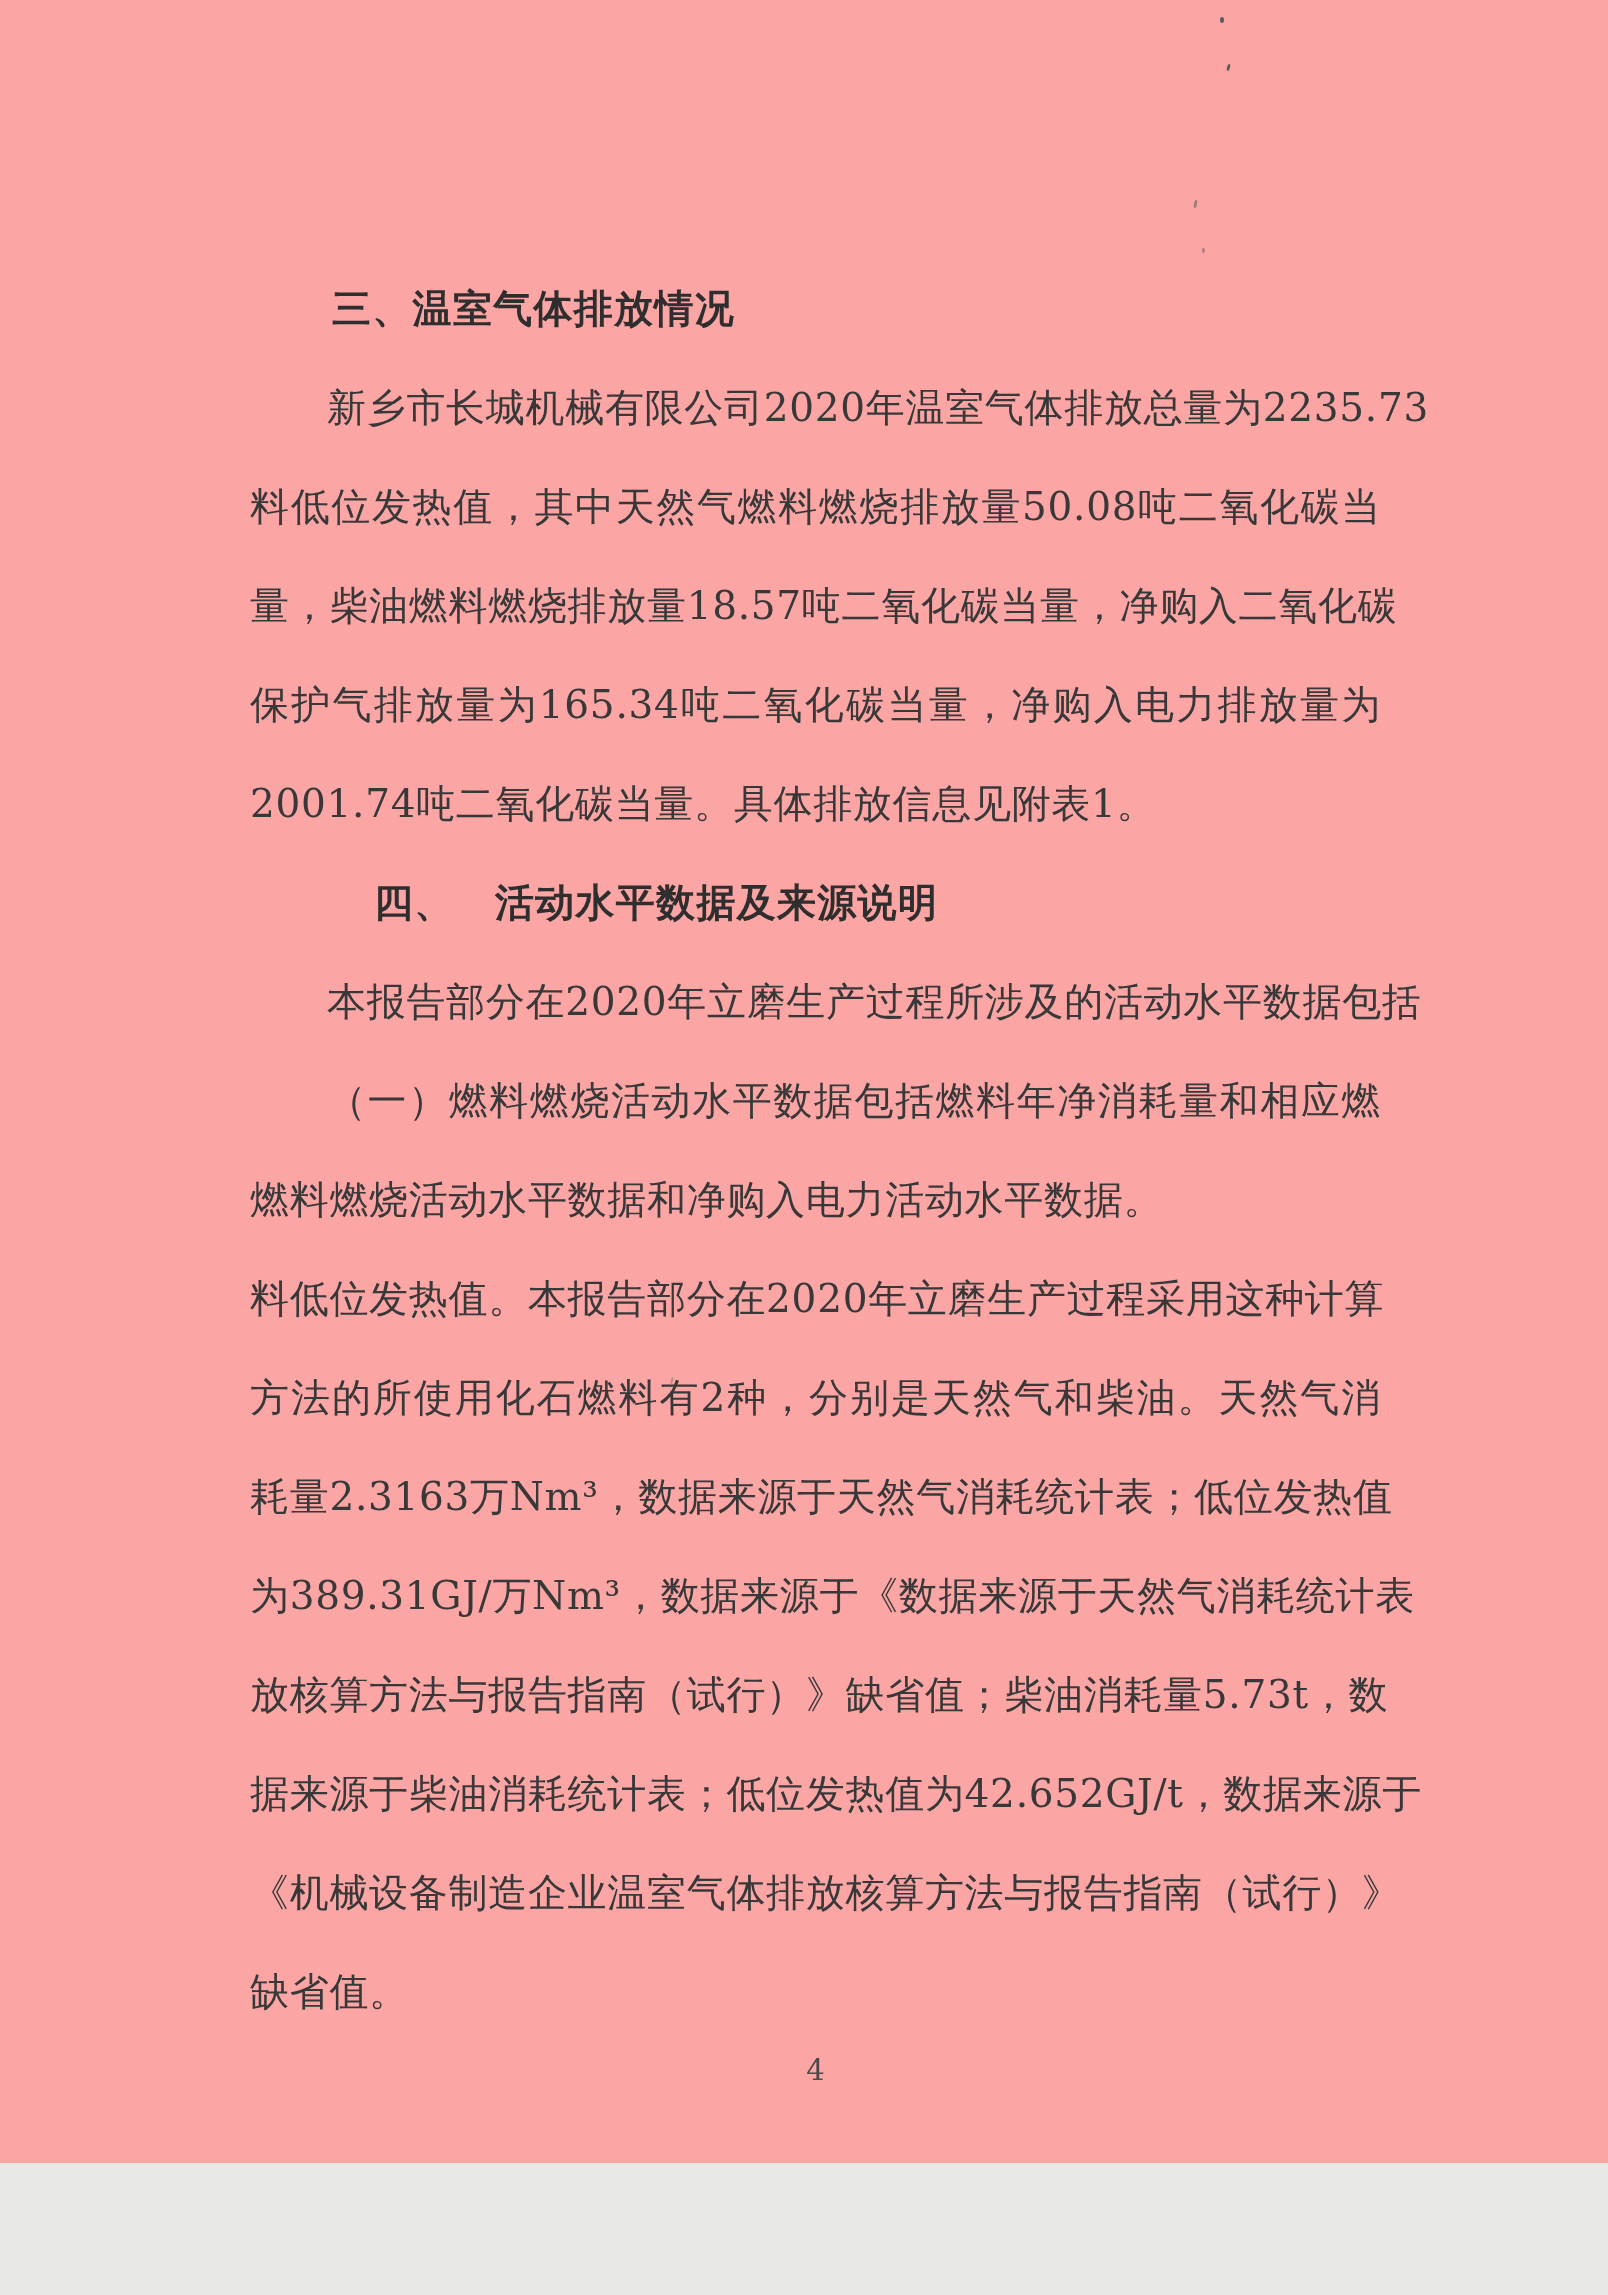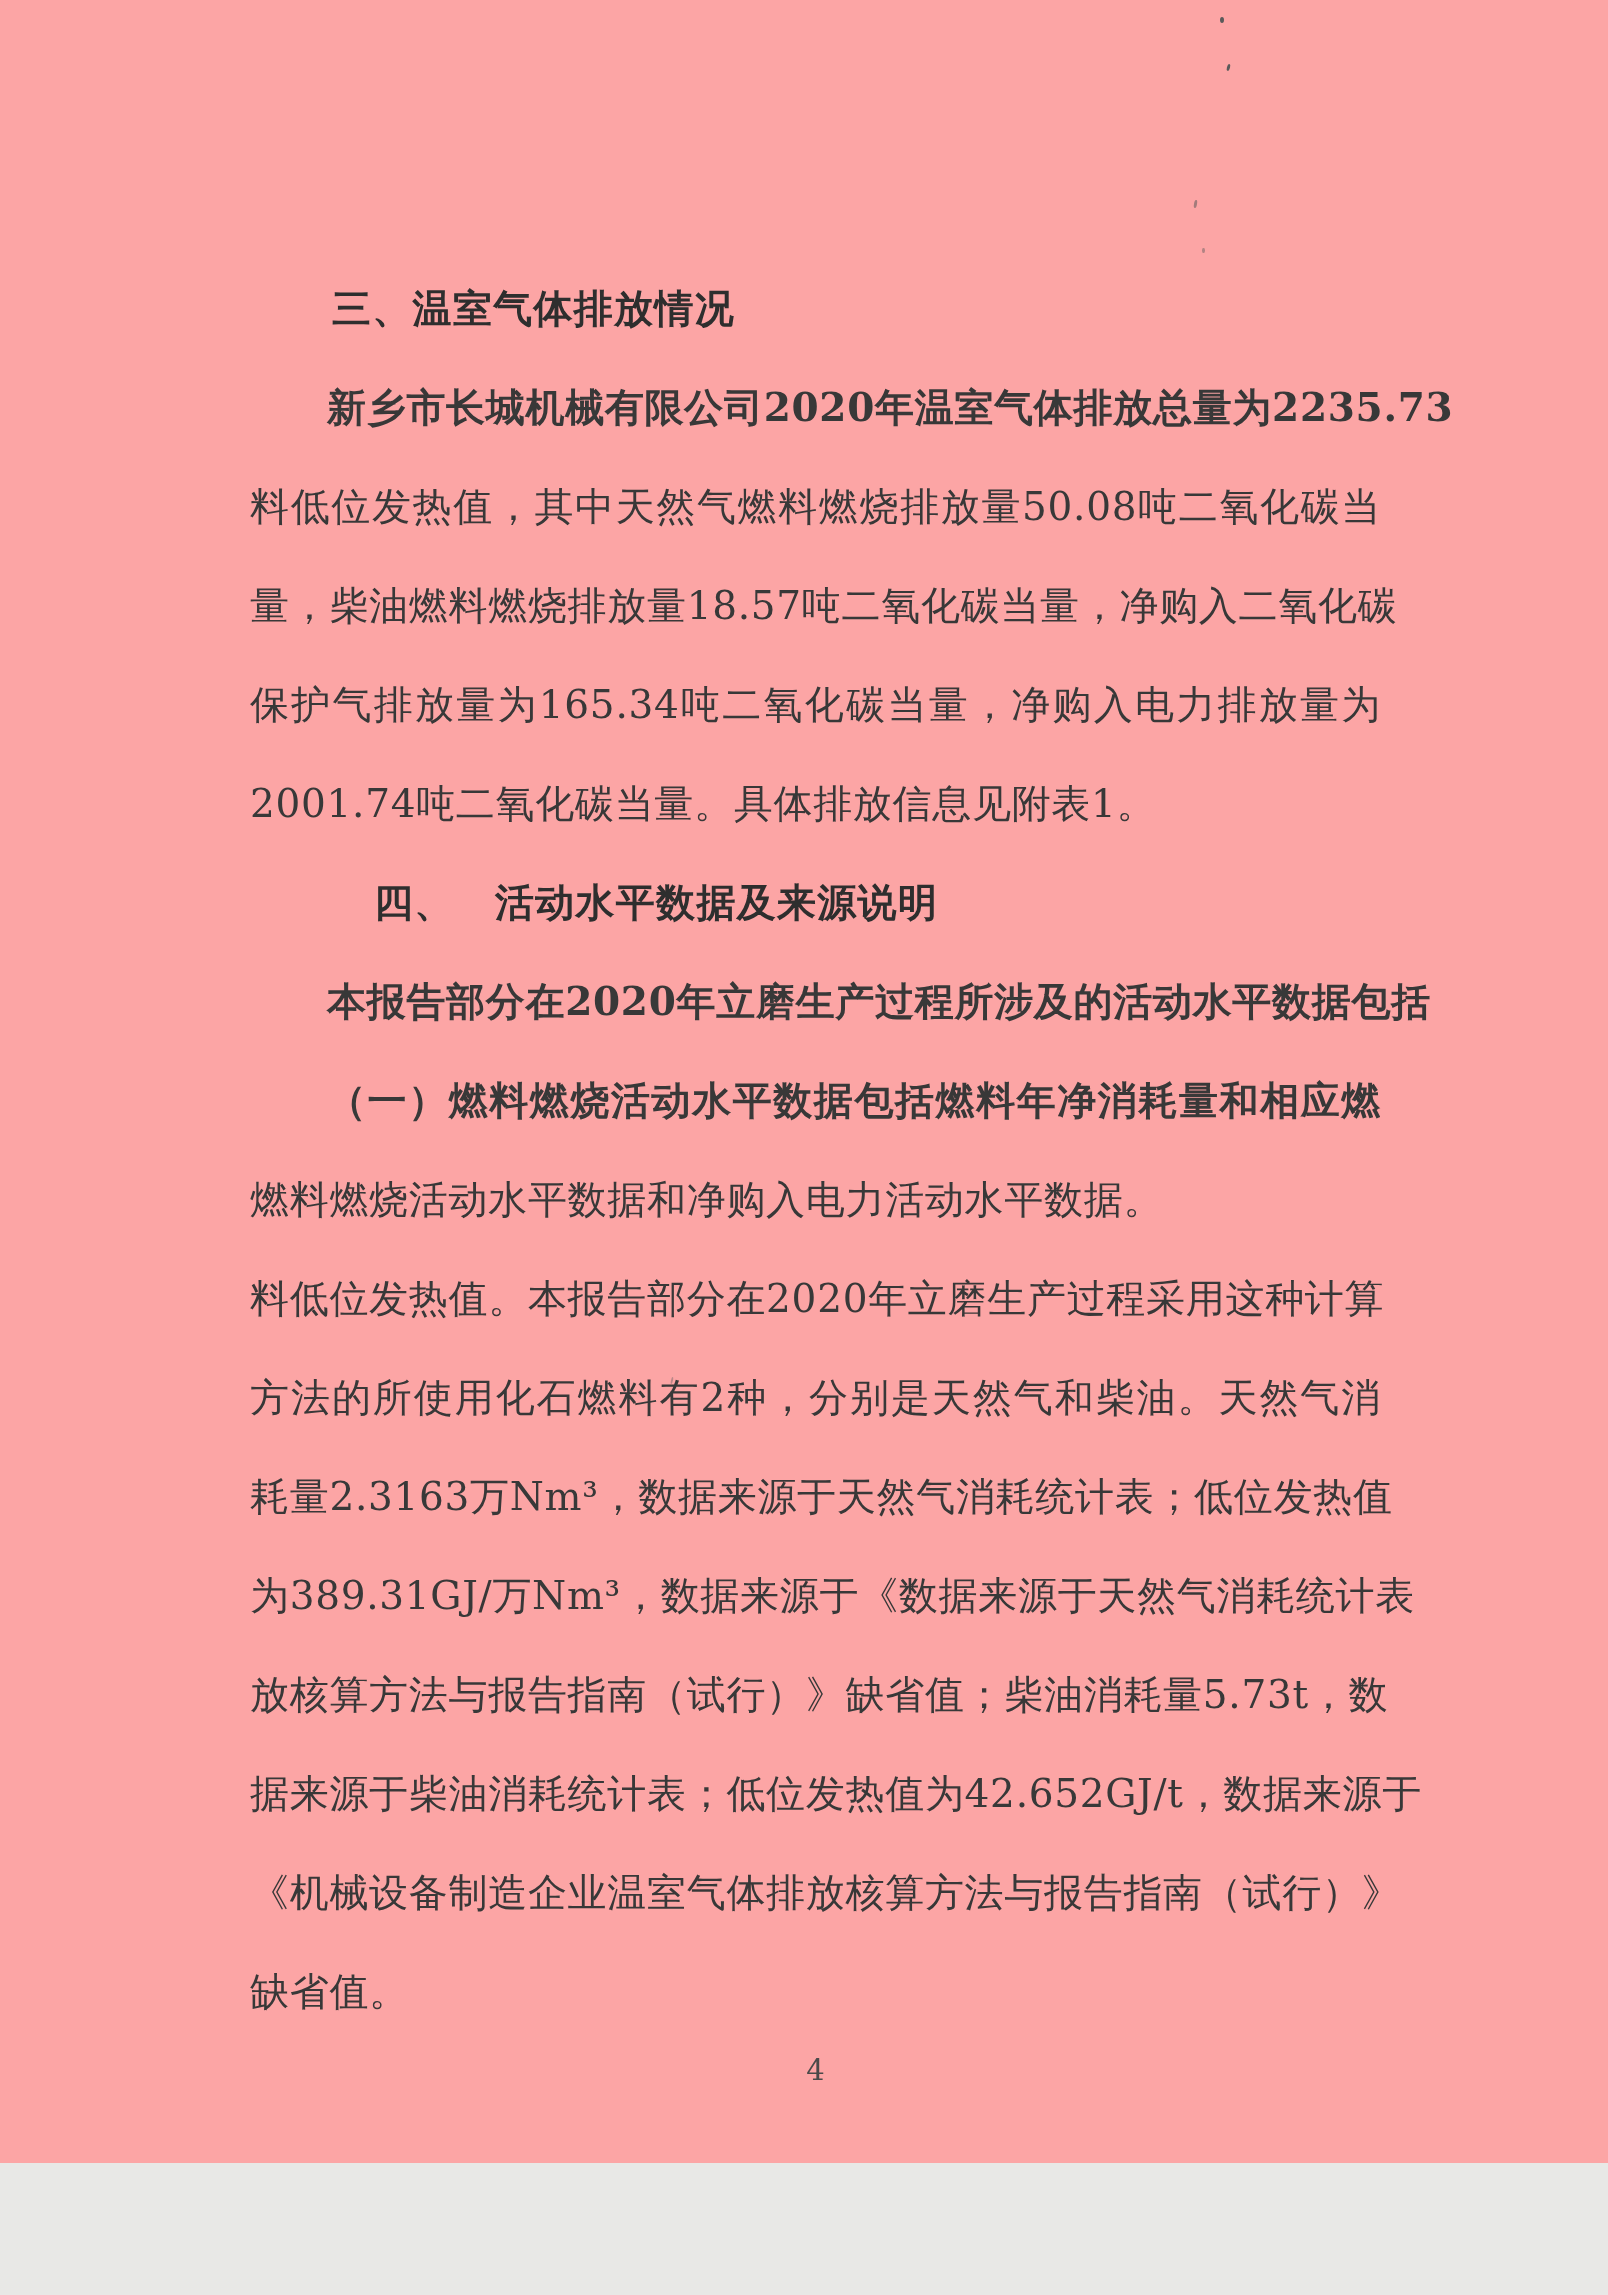--- a/index.html
+++ b/index.html
@@ -38,21 +38,21 @@
     text-align-last: left;
   }
   .heading {
     font-family: "DejaVu Sans", "Liberation Sans", sans-serif;
     font-weight: 700;
     text-align: left;
     text-align-last: left;
     letter-spacing: 1.3px;
     color: #2e2e2e;
   }
-  .indent-2em { text-indent: 77px; font-weight: bold; }
+  .indent-2em { text-indent: 77px; }
   .indent-h1 { text-indent: 82px; }
   .indent-h2 { text-indent: 124px; }
   .page-number {
     position: absolute;
     left: 250px;
     top: 2040px;
     width: 1131px;
     height: 60px;
     line-height: 60px;
     text-align: center;

